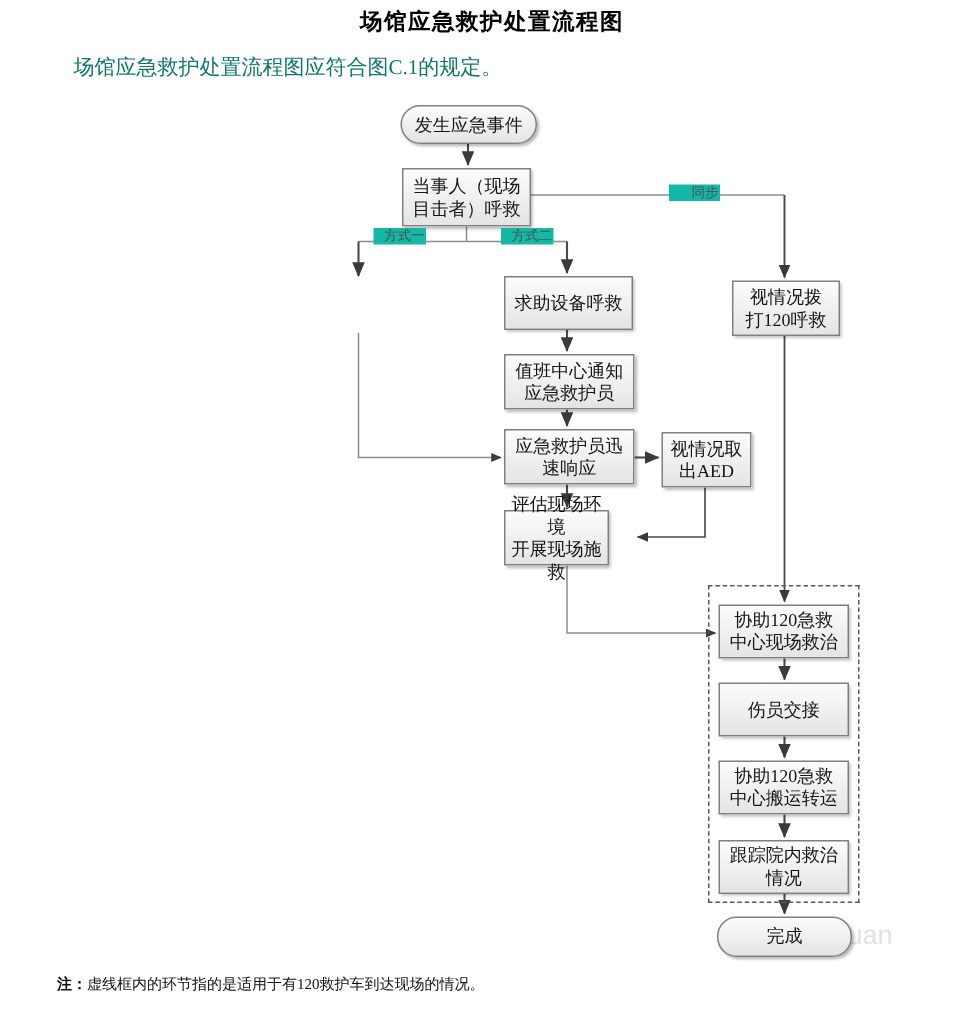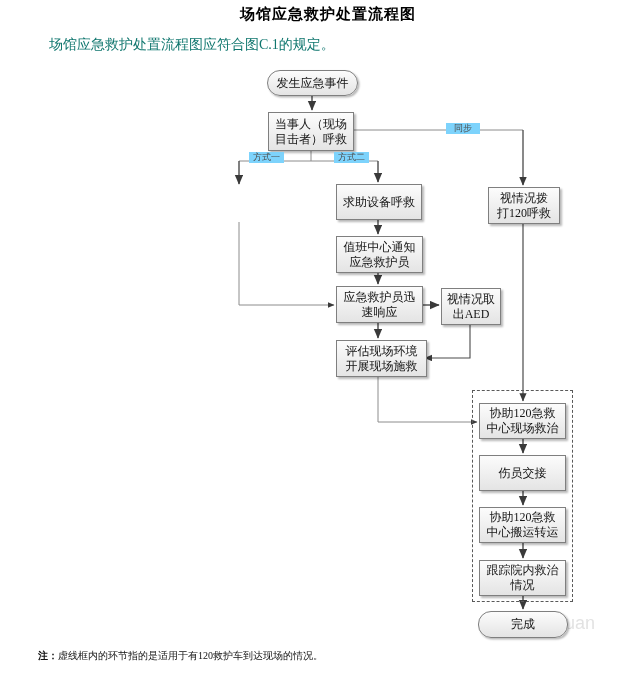--- a/index.html
+++ b/index.html
@@ -35,22 +35,22 @@
     display:flex;align-items:center;justify-content:center;
     text-align:center;font-size:12px;line-height:15px;
     white-space:pre-line;color:#141414;font-weight:400;
   }
   .node.rounded{border-radius:13px;}
   .dashed-group{
     position:absolute;z-index:1;box-sizing:border-box;
     border:1px dashed #595959;background:transparent;
   }
   .edge-label{
-    position:absolute;z-index:3;background:#7dd3fc;
-    font-size:9px;line-height:11px;color:#4d4d4d;text-align:center;
+    position:absolute;z-index:3;background:#14b8a6;
+    font-size:9px;line-height:11px;color:#4d4d4d;text-align:right;
     padding:0 1px;
   }
 </style>
 </head>
 <body>
 
 <div>
 
   <div class="page-title">场馆应急救护处置流程图</div>
   <div class="intro">场馆应急救护处置流程图应符合图C.1的规定。</div>
@@ -105,21 +105,21 @@
 目击者）呼救</div>
     <div class="node" style="left:336px;top:184px;width:86px;height:36px">求助设备呼救</div>
     <div class="node" style="left:488px;top:187px;width:72px;height:37px">视情况拨
 打120呼救</div>
     <div class="node" style="left:336px;top:236px;width:87px;height:37px">值班中心通知
 应急救护员</div>
     <div class="node" style="left:336px;top:286px;width:87px;height:37px">应急救护员迅
 速响应</div>
     <div class="node" style="left:441px;top:288px;width:60px;height:37px">视情况取
 出AED</div>
-    <div class="node" style="left:336px;top:340px;width:91px;height:37px">评估现场环境
+    <div class="node" style="left:336px;top:340px;width:70px;height:37px">评估现场环境
 开展现场施救</div>
     <div class="node" style="left:479px;top:403px;width:87px;height:36px">协助120急救
 中心现场救治</div>
     <div class="node" style="left:479px;top:455px;width:87px;height:36px">伤员交接</div>
     <div class="node" style="left:479px;top:507px;width:87px;height:36px">协助120急救
 中心搬运转运</div>
     <div class="node" style="left:479px;top:560px;width:87px;height:36px">跟踪院内救治
 情况</div>
     <div class="node rounded" style="left:478px;top:611px;width:90px;height:27px">完成</div>
 

